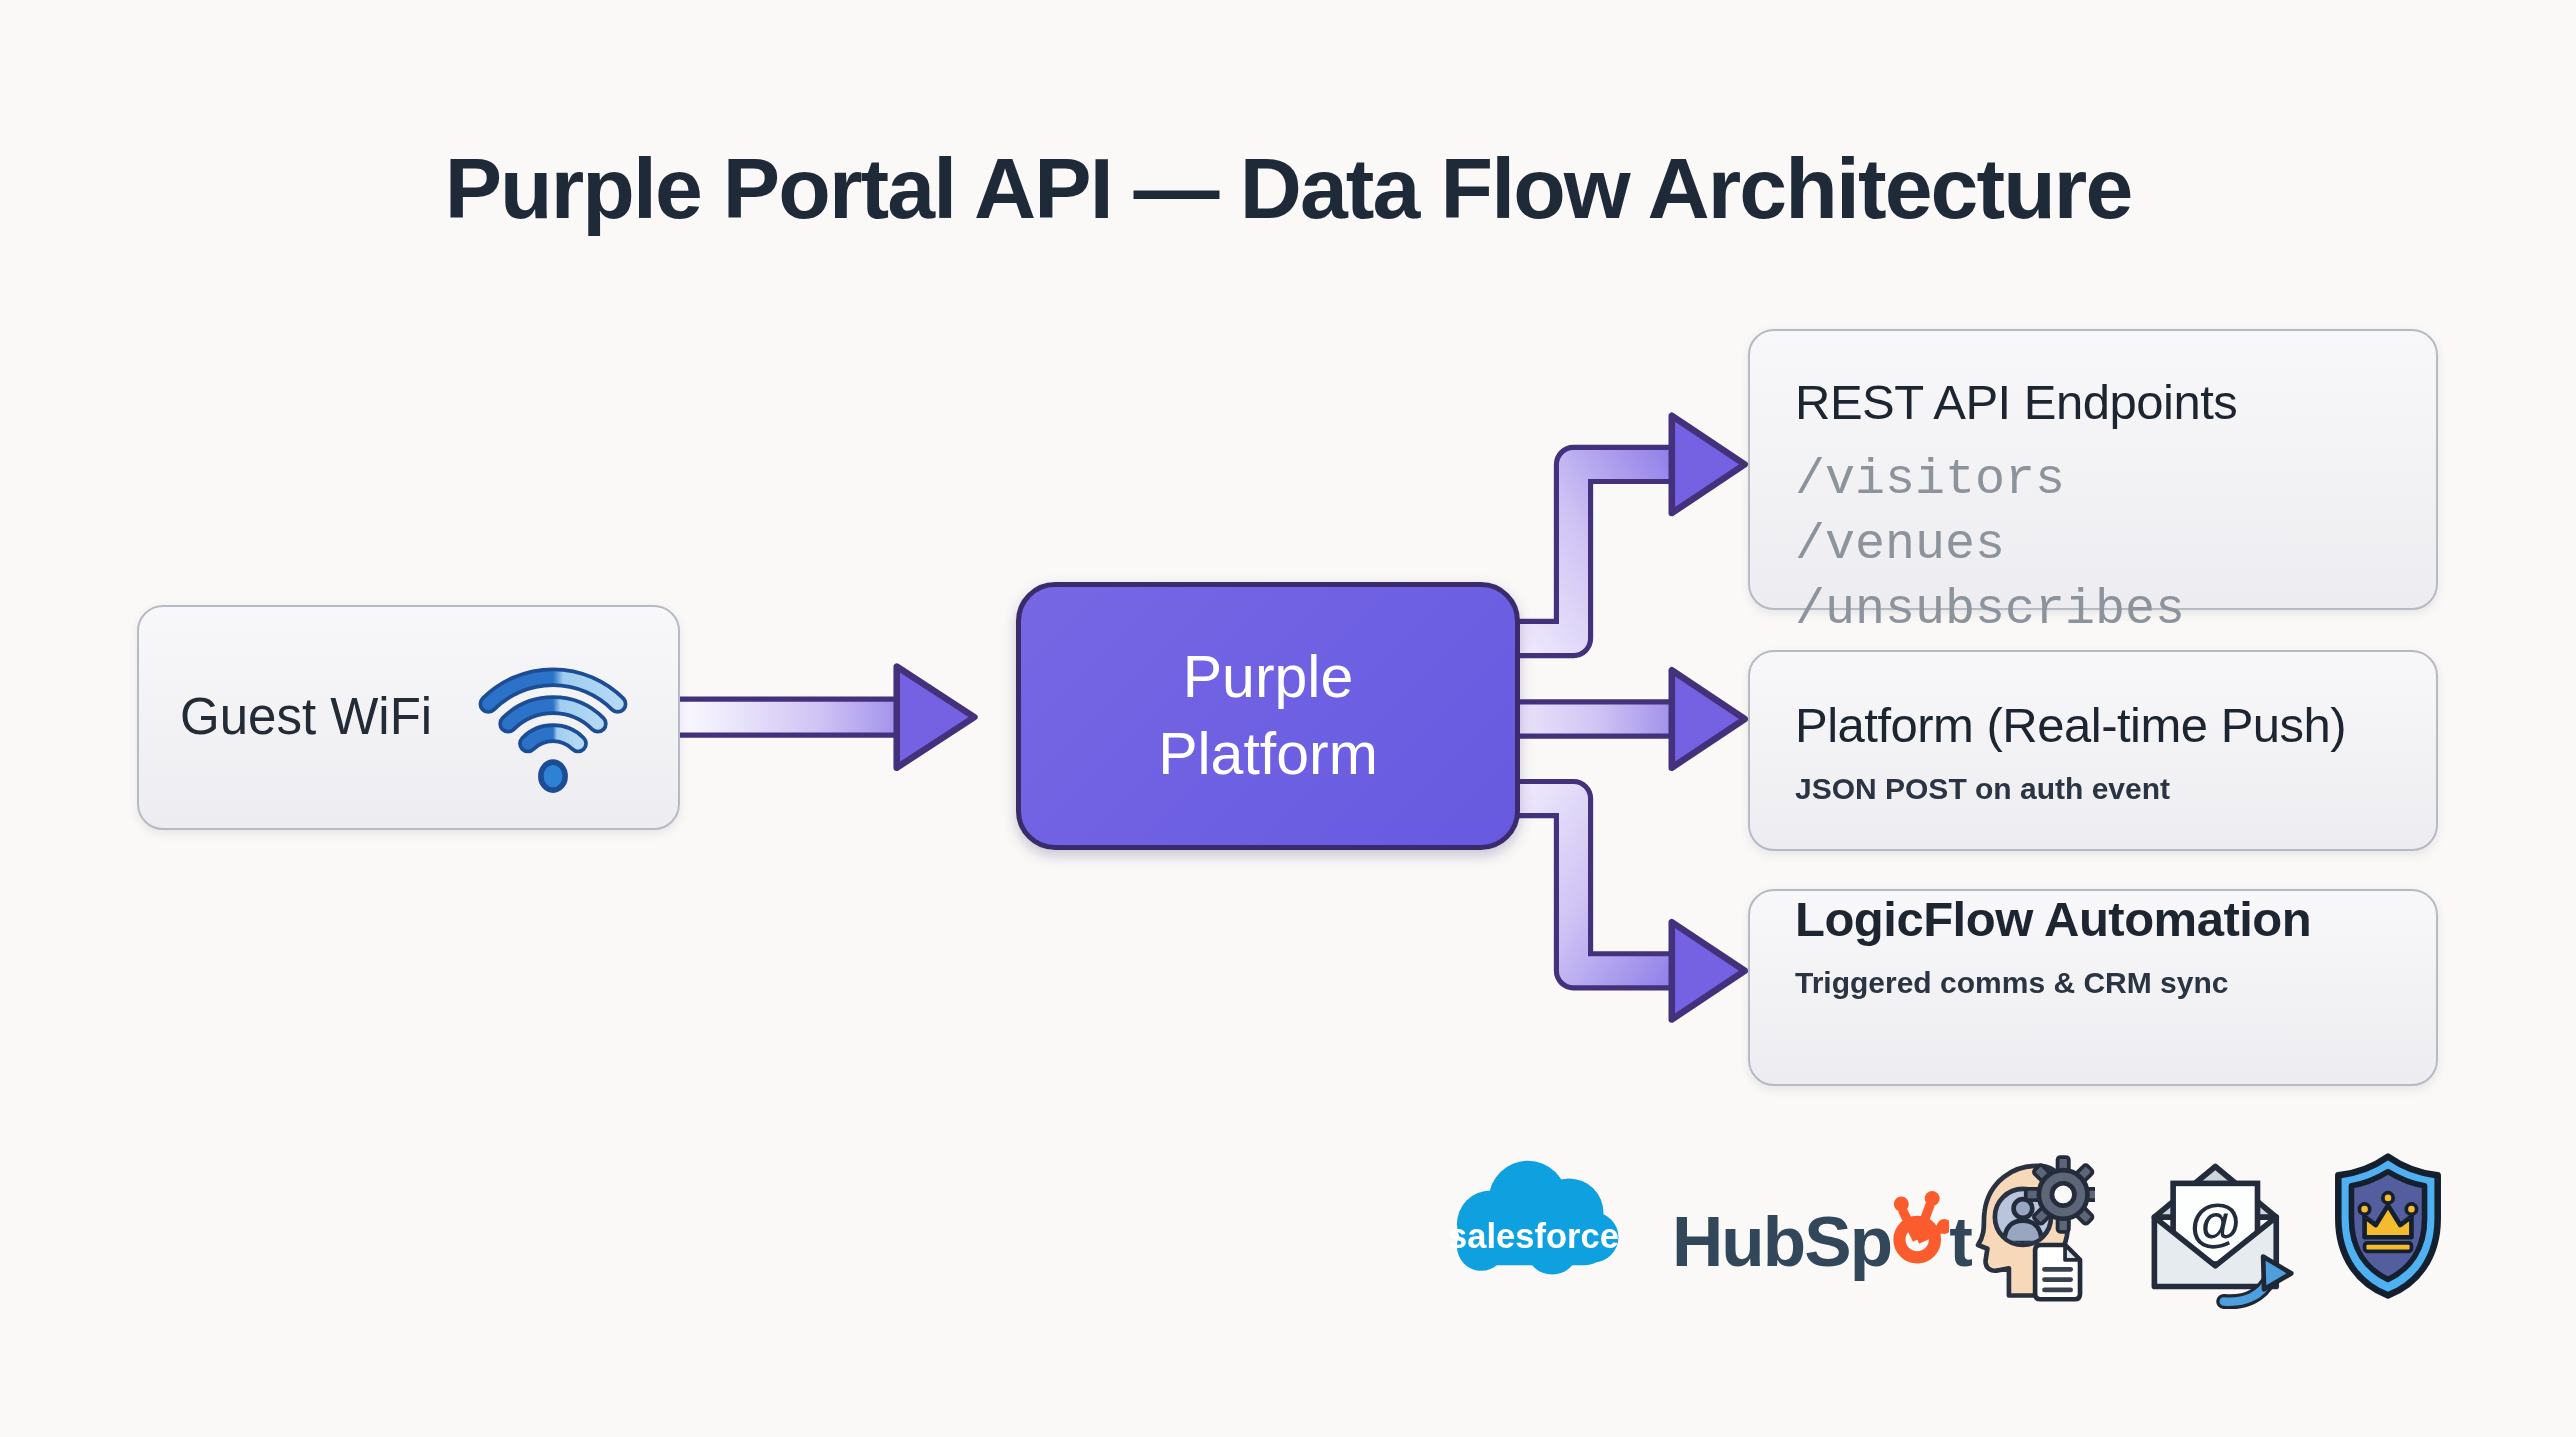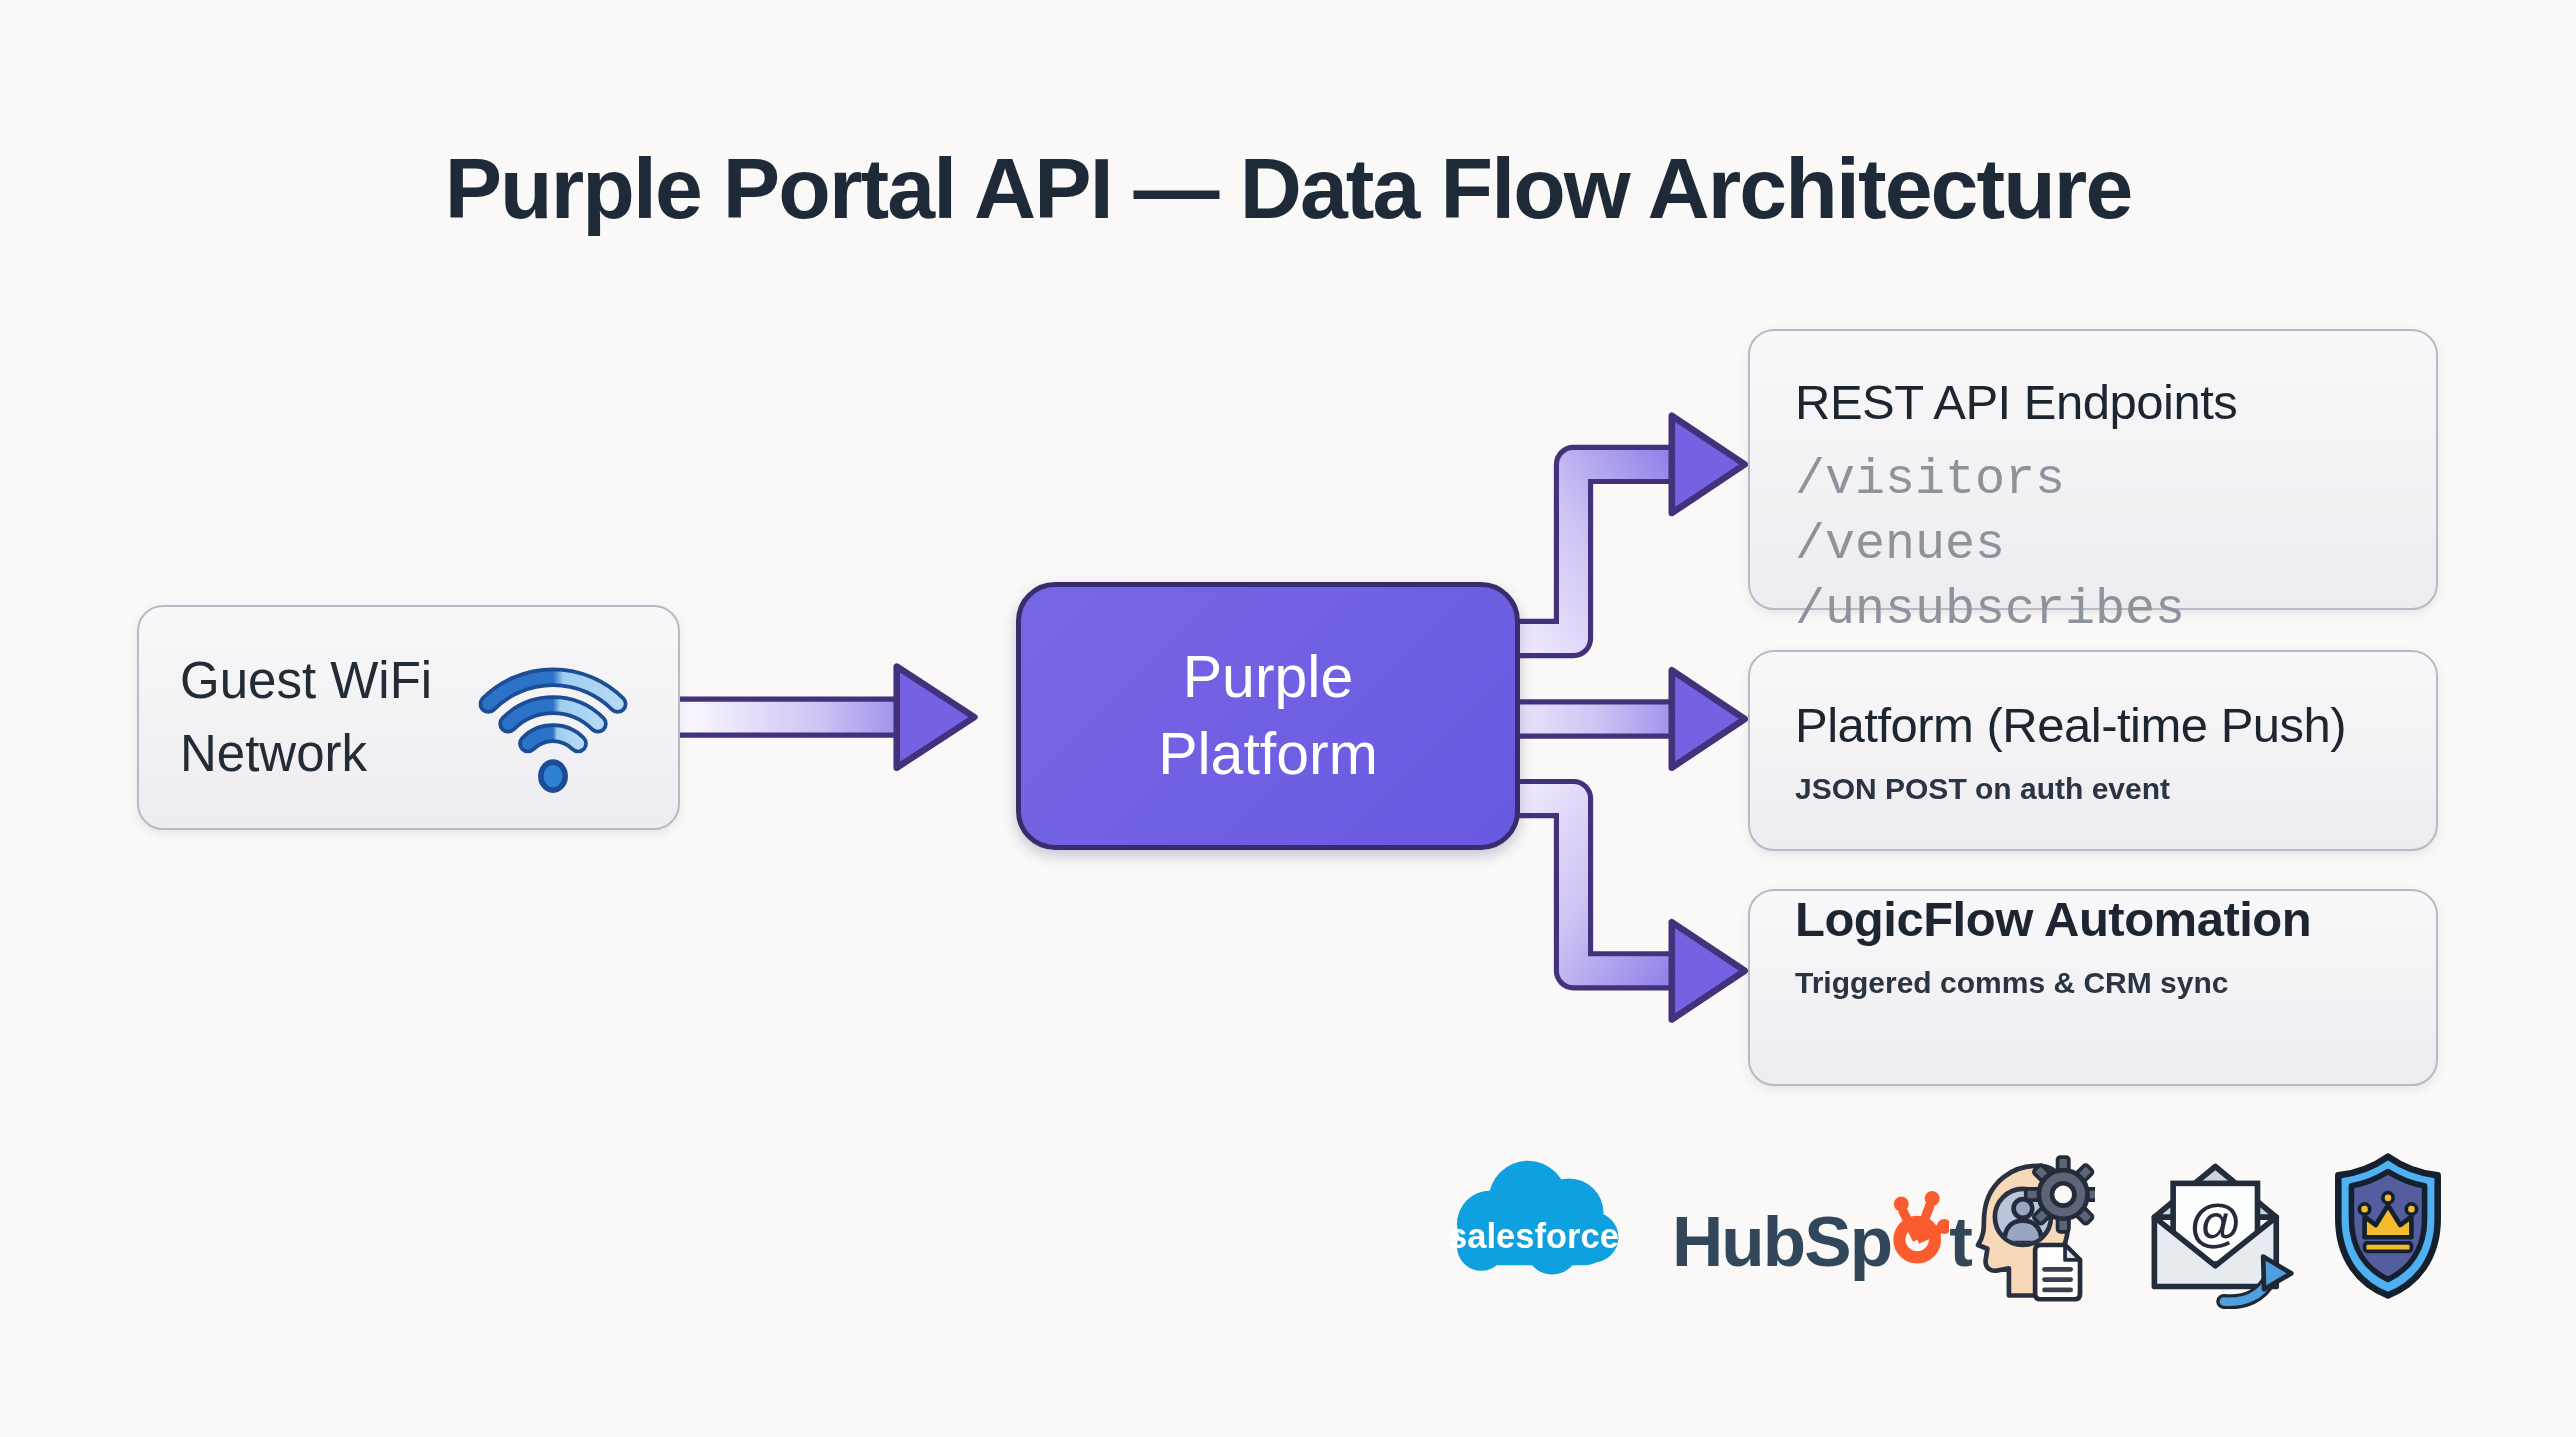--- a/index.html
+++ b/index.html
@@ -95,21 +95,20 @@
       <path d="M1575,853 L1681,853 L1681,1037 L1790,1037" stroke="url(#gradB)" stroke-width="31" fill="none" stroke-linejoin="round" stroke-linecap="butt"></path>
       <polygon points="1786,985 1786,1089 1864,1037" fill="#7562e3" stroke="#43317b" stroke-width="7" stroke-linejoin="round"></polygon>
     </g>
   </svg>
 
   <div class="page-title">Purple Portal API — Data Flow Architecture</div>
 
   <div class="node node-guest">
     <div class="guest-label">
       <div>Guest WiFi</div>
-      <div>Network</div>
     </div>
     <div class="wifi-wrap">
       <svg width="168" height="150" viewBox="0 0 180 160">
         <defs>
           <linearGradient id="wifiGrad" x1="0" y1="0" x2="1" y2="0">
             <stop offset="0" stop-color="#2b72c8"></stop>
               <stop offset="0.5" stop-color="#2b72c8"></stop>
             <stop offset="0.58" stop-color="#9fcdf0"></stop>
               <stop offset="1" stop-color="#b4d9f4"></stop>
           </linearGradient>

